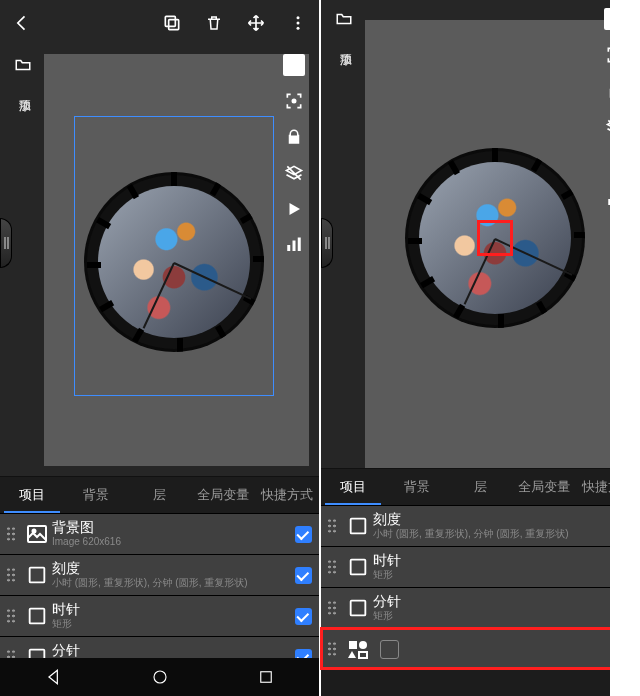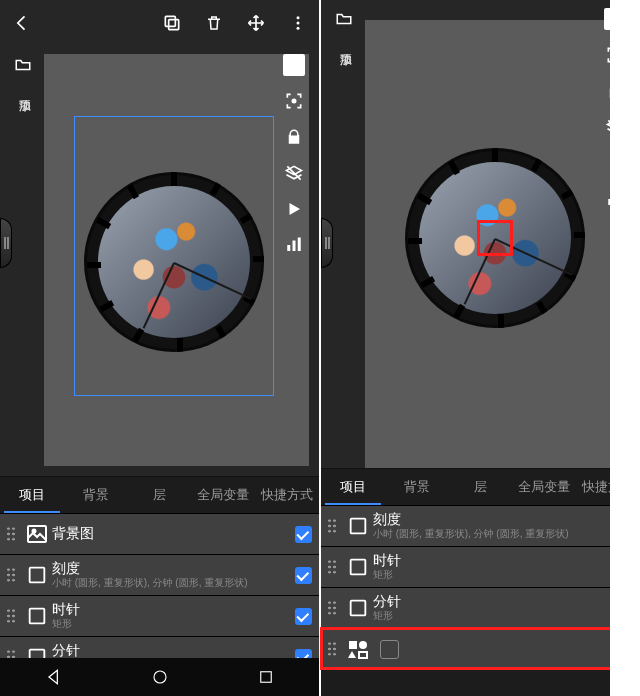--- a/index.html
+++ b/index.html
@@ -208,20 +208,21 @@
           </div>
           <div class="licon">
             <svg width="24" height="24" viewBox="0 0 24 24" fill="none" stroke="#fff" stroke-width="2">
               <rect x="3" y="4" width="18" height="16" rx="1"></rect>
               <path d="M3 16l5-5 4 4 3-3 6 6" stroke="#fff"></path>
               <circle cx="9" cy="9" r="1.5" fill="#fff"></circle>
             </svg>
           </div>
           <div class="ltext">
             <div class="lname">背景图</div>
+            <div class="lsub">Image 620x616</div>
           </div>
           <div class="check">
             <div class="cb on"></div>
           </div>
         </div>
         <div class="layer">
           <div class="drag">
             <div class="dots"></div>
           </div>
           <div class="licon">

